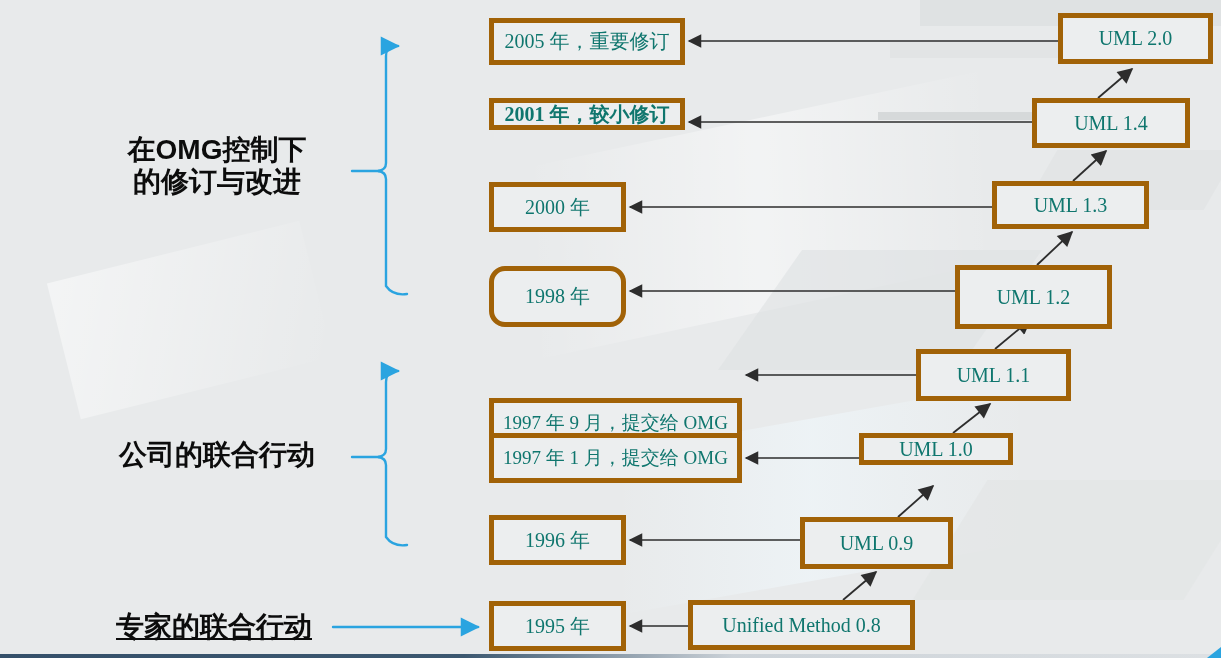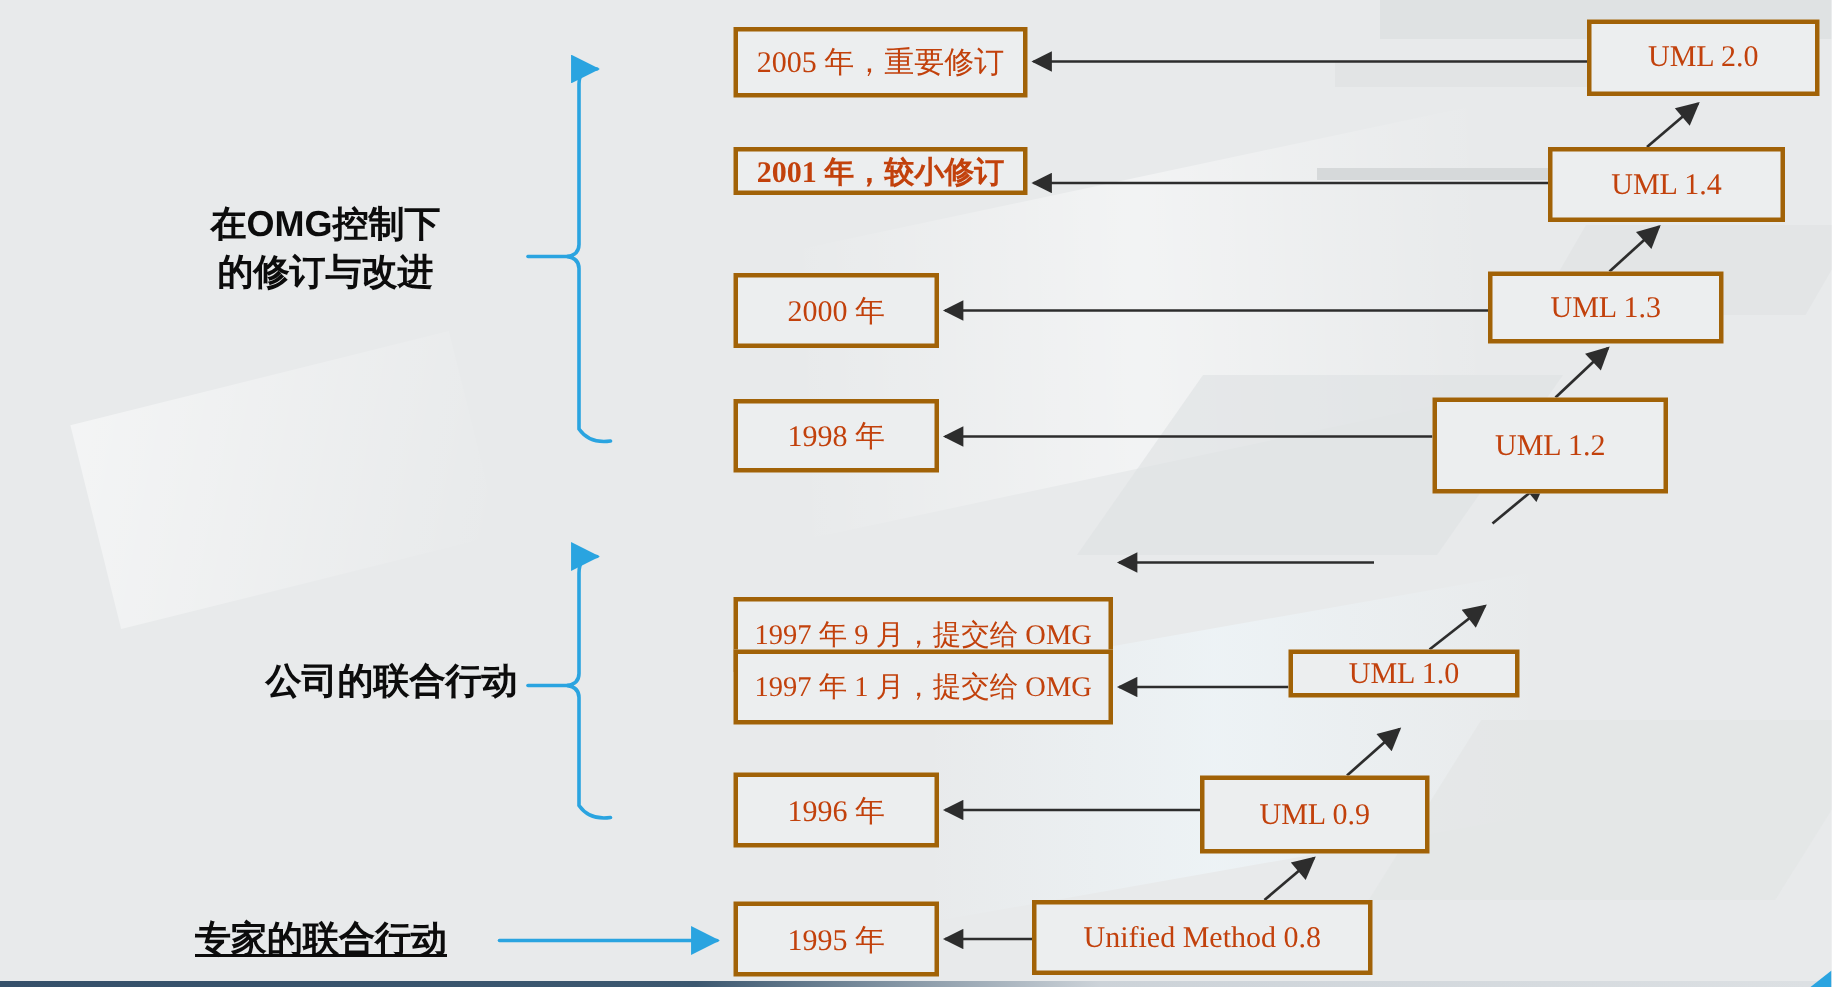--- a/index.html
+++ b/index.html
@@ -30,39 +30,39 @@
   .bottom-bar { position: absolute; left: 0; bottom: 0; width: 100%; height: 4px;
     background: linear-gradient(to right, #35506a 0%, #3c5870 38%, rgba(120,140,160,0.25) 60%, rgba(120,140,160,0.1) 100%); }
   .corner-triangle { position: absolute; right: 0; bottom: 0; width: 0; height: 0;
     border-left: 14px solid transparent; border-bottom: 11px solid #2aa4e0; }
 
   svg.overlay { position: absolute; left: 0; top: 0; width: 1221px; height: 658px; }
 
   .node {
     position: absolute;
     box-sizing: border-box;
-    border: 3px solid #a16207;
+    border: 5px solid #a16207;
     background: #eceeef;
     display: flex;
     align-items: center;
     justify-content: center;
     font-family: "Liberation Serif", "DejaVu Serif", serif;
     font-size: 20px;
-    color: #c2410c;
+    color: #0f766e;
     white-space: nowrap;
   }
   .node.small-text { font-size: 19px; }
 
   .group-label {
     position: absolute;
     width: 212px;
     text-align: center;
     font-family: "Liberation Sans", sans-serif;
     font-weight: 700;
-    font-size: 24px;
+    font-size: 28px;
     line-height: 32px;
     color: #0c0c0c;
   }
 </style>
 </head>
 <body>
 
 <div class="stage">
 
   <div class="bgshape bg-streak1"></div>
@@ -112,35 +112,36 @@
       <path d="M407,545 Q393,547 386,537 L386,465 Q386,458 378,457 Q386,456 386,449 L386,382 Q386,372 394,371 L398,371" marker-end="url(#ah-blue)"></path>
       <line x1="352" y1="457" x2="379" y2="457"></line>
       <line x1="333" y1="627" x2="478" y2="627" marker-end="url(#ah-blue)"></line>
     </g>
   </svg>
 
   <div class="group-label" style="left:111px; top:134px;">
     <div>在OMG控制下</div>
     <div>的修订与改进</div>
   </div>
-  <div class="group-label" style="left:111px; top:439px;margin-left:44px;">公司的联合行动</div>
+  <div class="group-label" style="left:111px; top:439px;">公司的联合行动</div>
   <div class="group-label" style="left:108px; top:611px;text-decoration:underline;">专家的联合行动</div>
 
   <div class="node" style="left:489px; top:18px;  width:196px; height:47px;">2005 年，重要修订</div>
   <div class="node" style="left:489px; top:98px;  width:196px; height:32px;font-weight:bold;">2001 年，较小修订</div>
   <div class="node" style="left:489px; top:182px; width:137px; height:50px;">2000 年</div>
-  <div class="node" style="left:489px; top:266px; width:137px; height:49px;">1998 年</div>
+  <div class="node" style="left:489px; top:266px; width:137px; height:61px;border-radius:16px;">1998 年</div>
   <div class="node small-text" style="left:489px; top:350px; width:253px; height:50px;margin-top:48px;">1997 年 9 月，提交给 OMG</div>
   <div class="node small-text" style="left:489px; top:433px; width:253px; height:50px;">1997 年 1 月，提交给 OMG</div>
   <div class="node" style="left:489px; top:515px; width:137px; height:50px;">1996 年</div>
   <div class="node" style="left:489px; top:601px; width:137px; height:50px;">1995 年</div>
 
   <div class="node" style="left:1058px; top:13px;  width:155px; height:51px;">UML 2.0</div>
   <div class="node" style="left:1032px; top:98px;  width:158px; height:50px;">UML 1.4</div>
   <div class="node" style="left:992px;  top:181px; width:157px; height:48px;">UML 1.3</div>
   <div class="node" style="left:955px;  top:265px; width:157px; height:64px;">UML 1.2</div>
+  <div class="node" style="left:916px;  top:349px; width:155px; height:52px;">UML 1.1</div>
   <div class="node" style="left:859px;  top:433px; width:154px; height:32px;">UML 1.0</div>
   <div class="node" style="left:800px;  top:517px; width:153px; height:52px;">UML 0.9</div>
   <div class="node" style="left:688px;  top:600px; width:227px; height:50px;">Unified Method 0.8</div>
 
   <div class="bottom-bar"></div>
   <div class="corner-triangle"></div>
 </div>
 
 </body></html>

